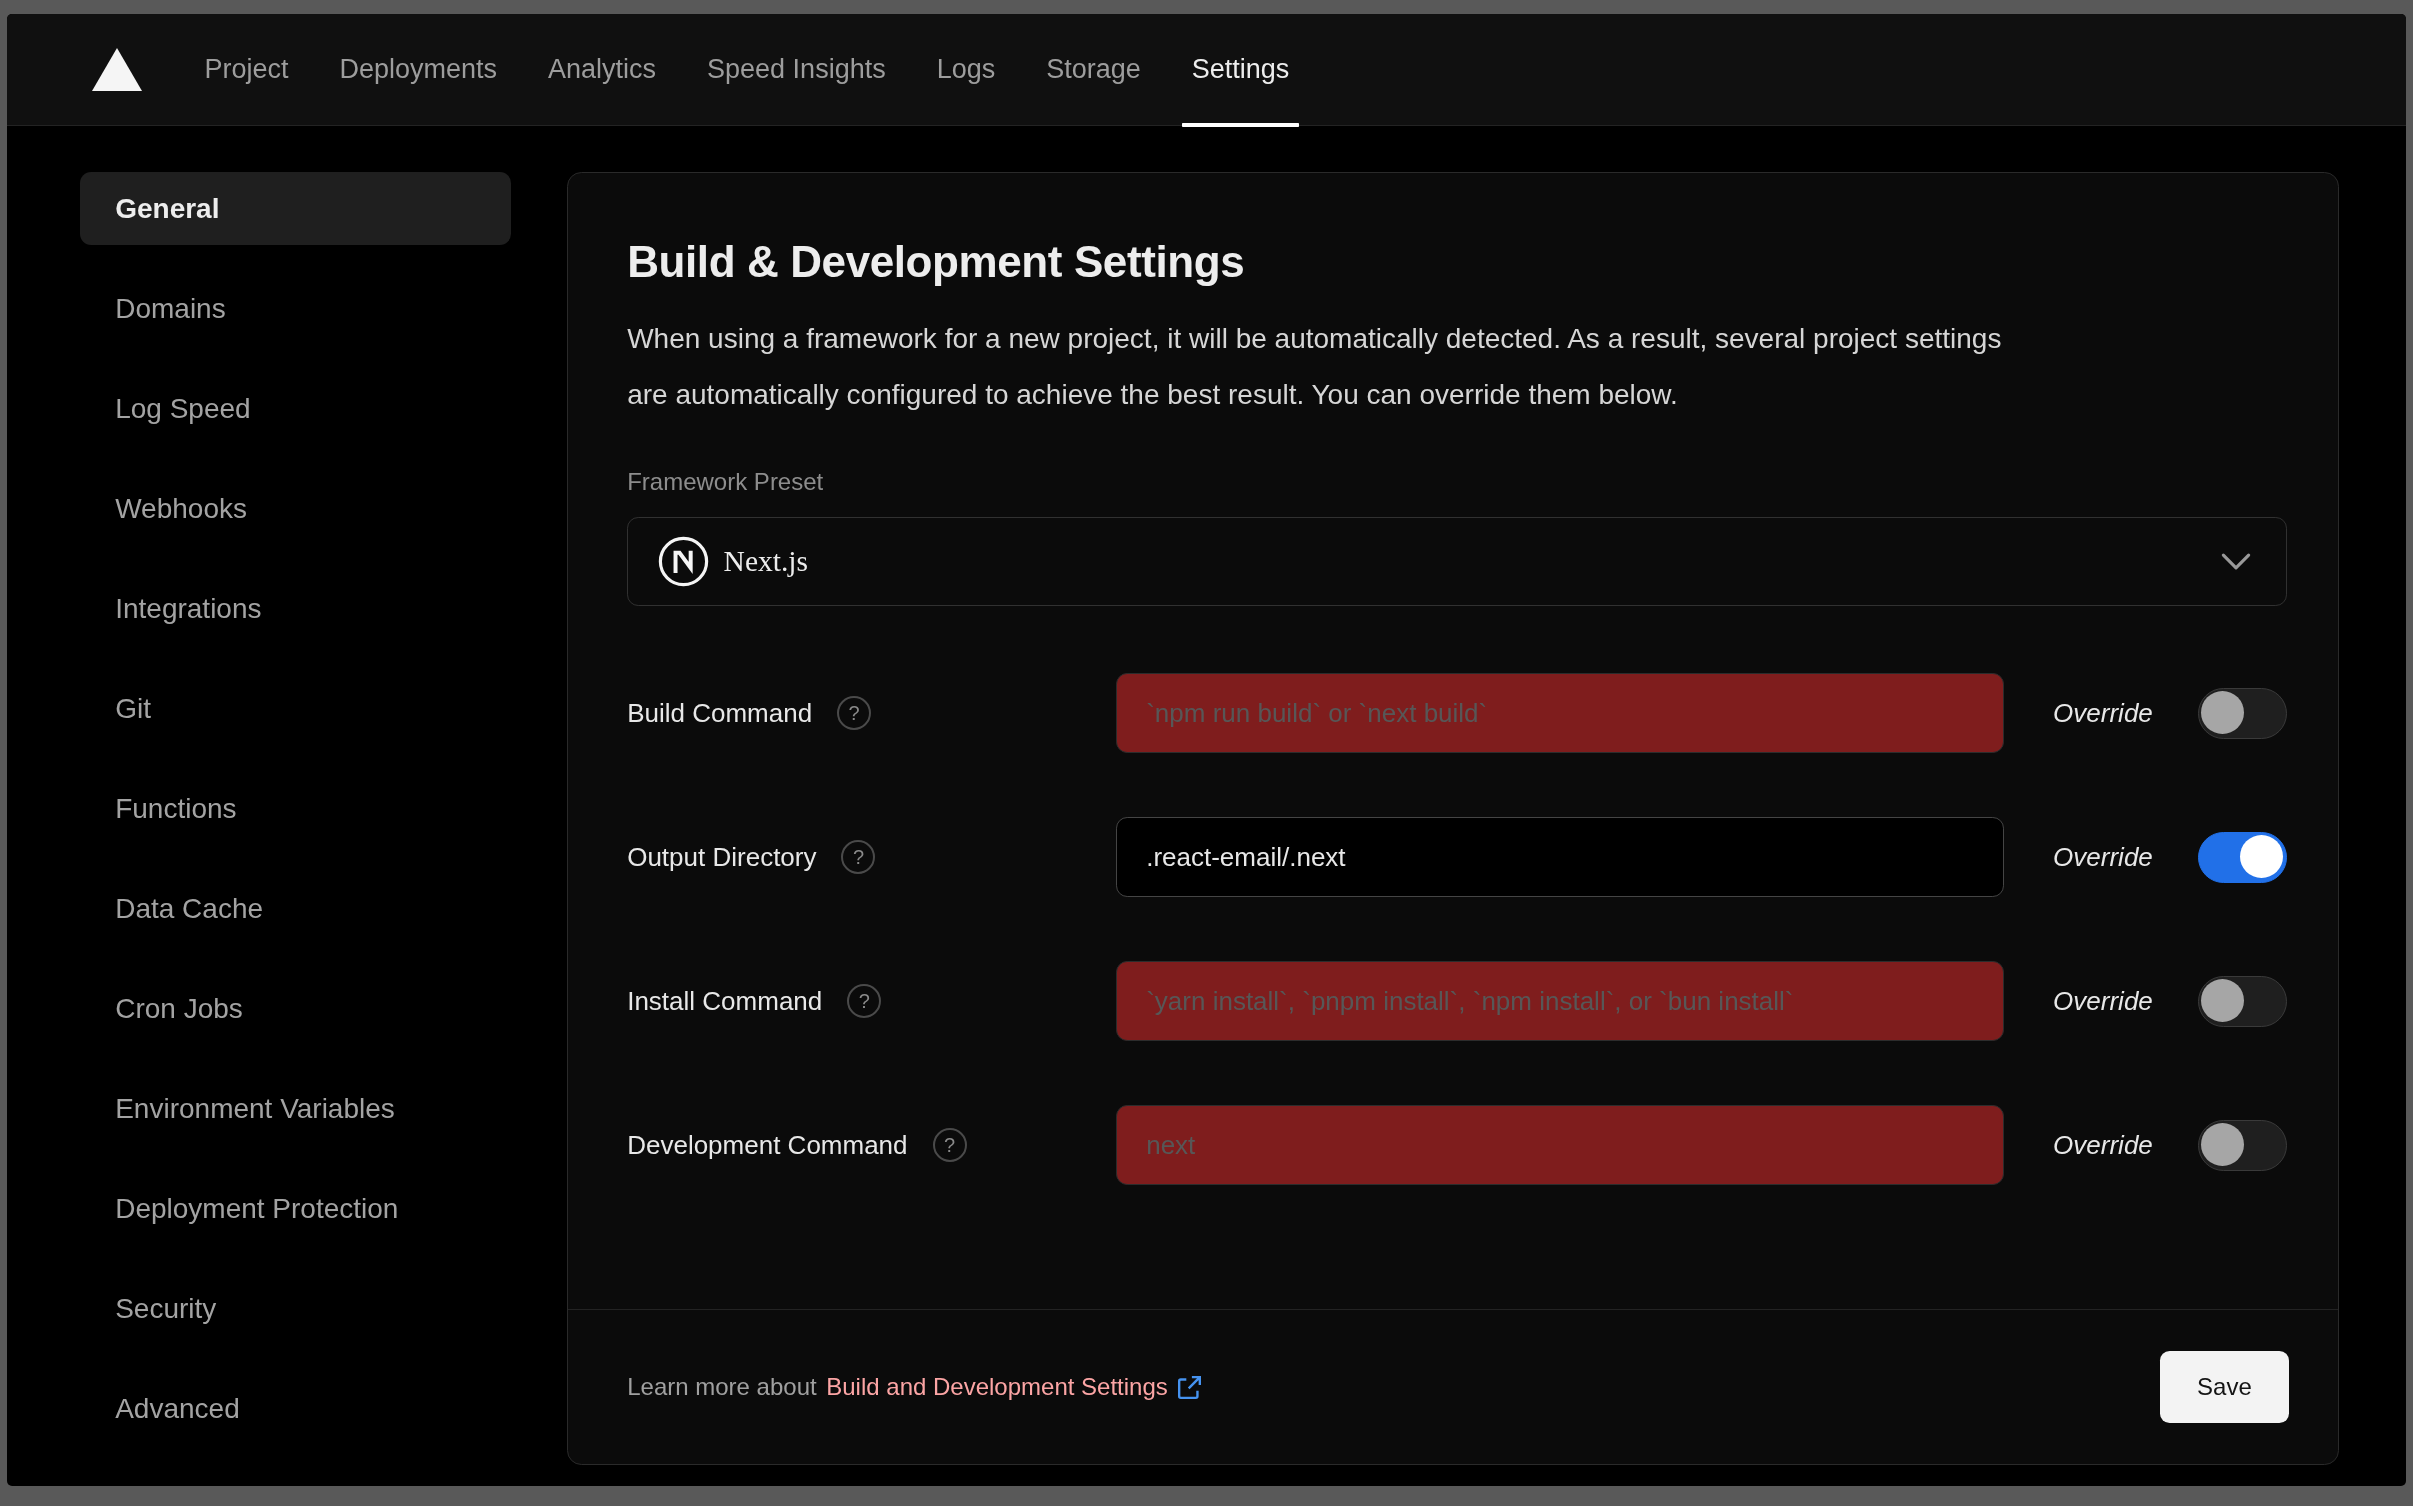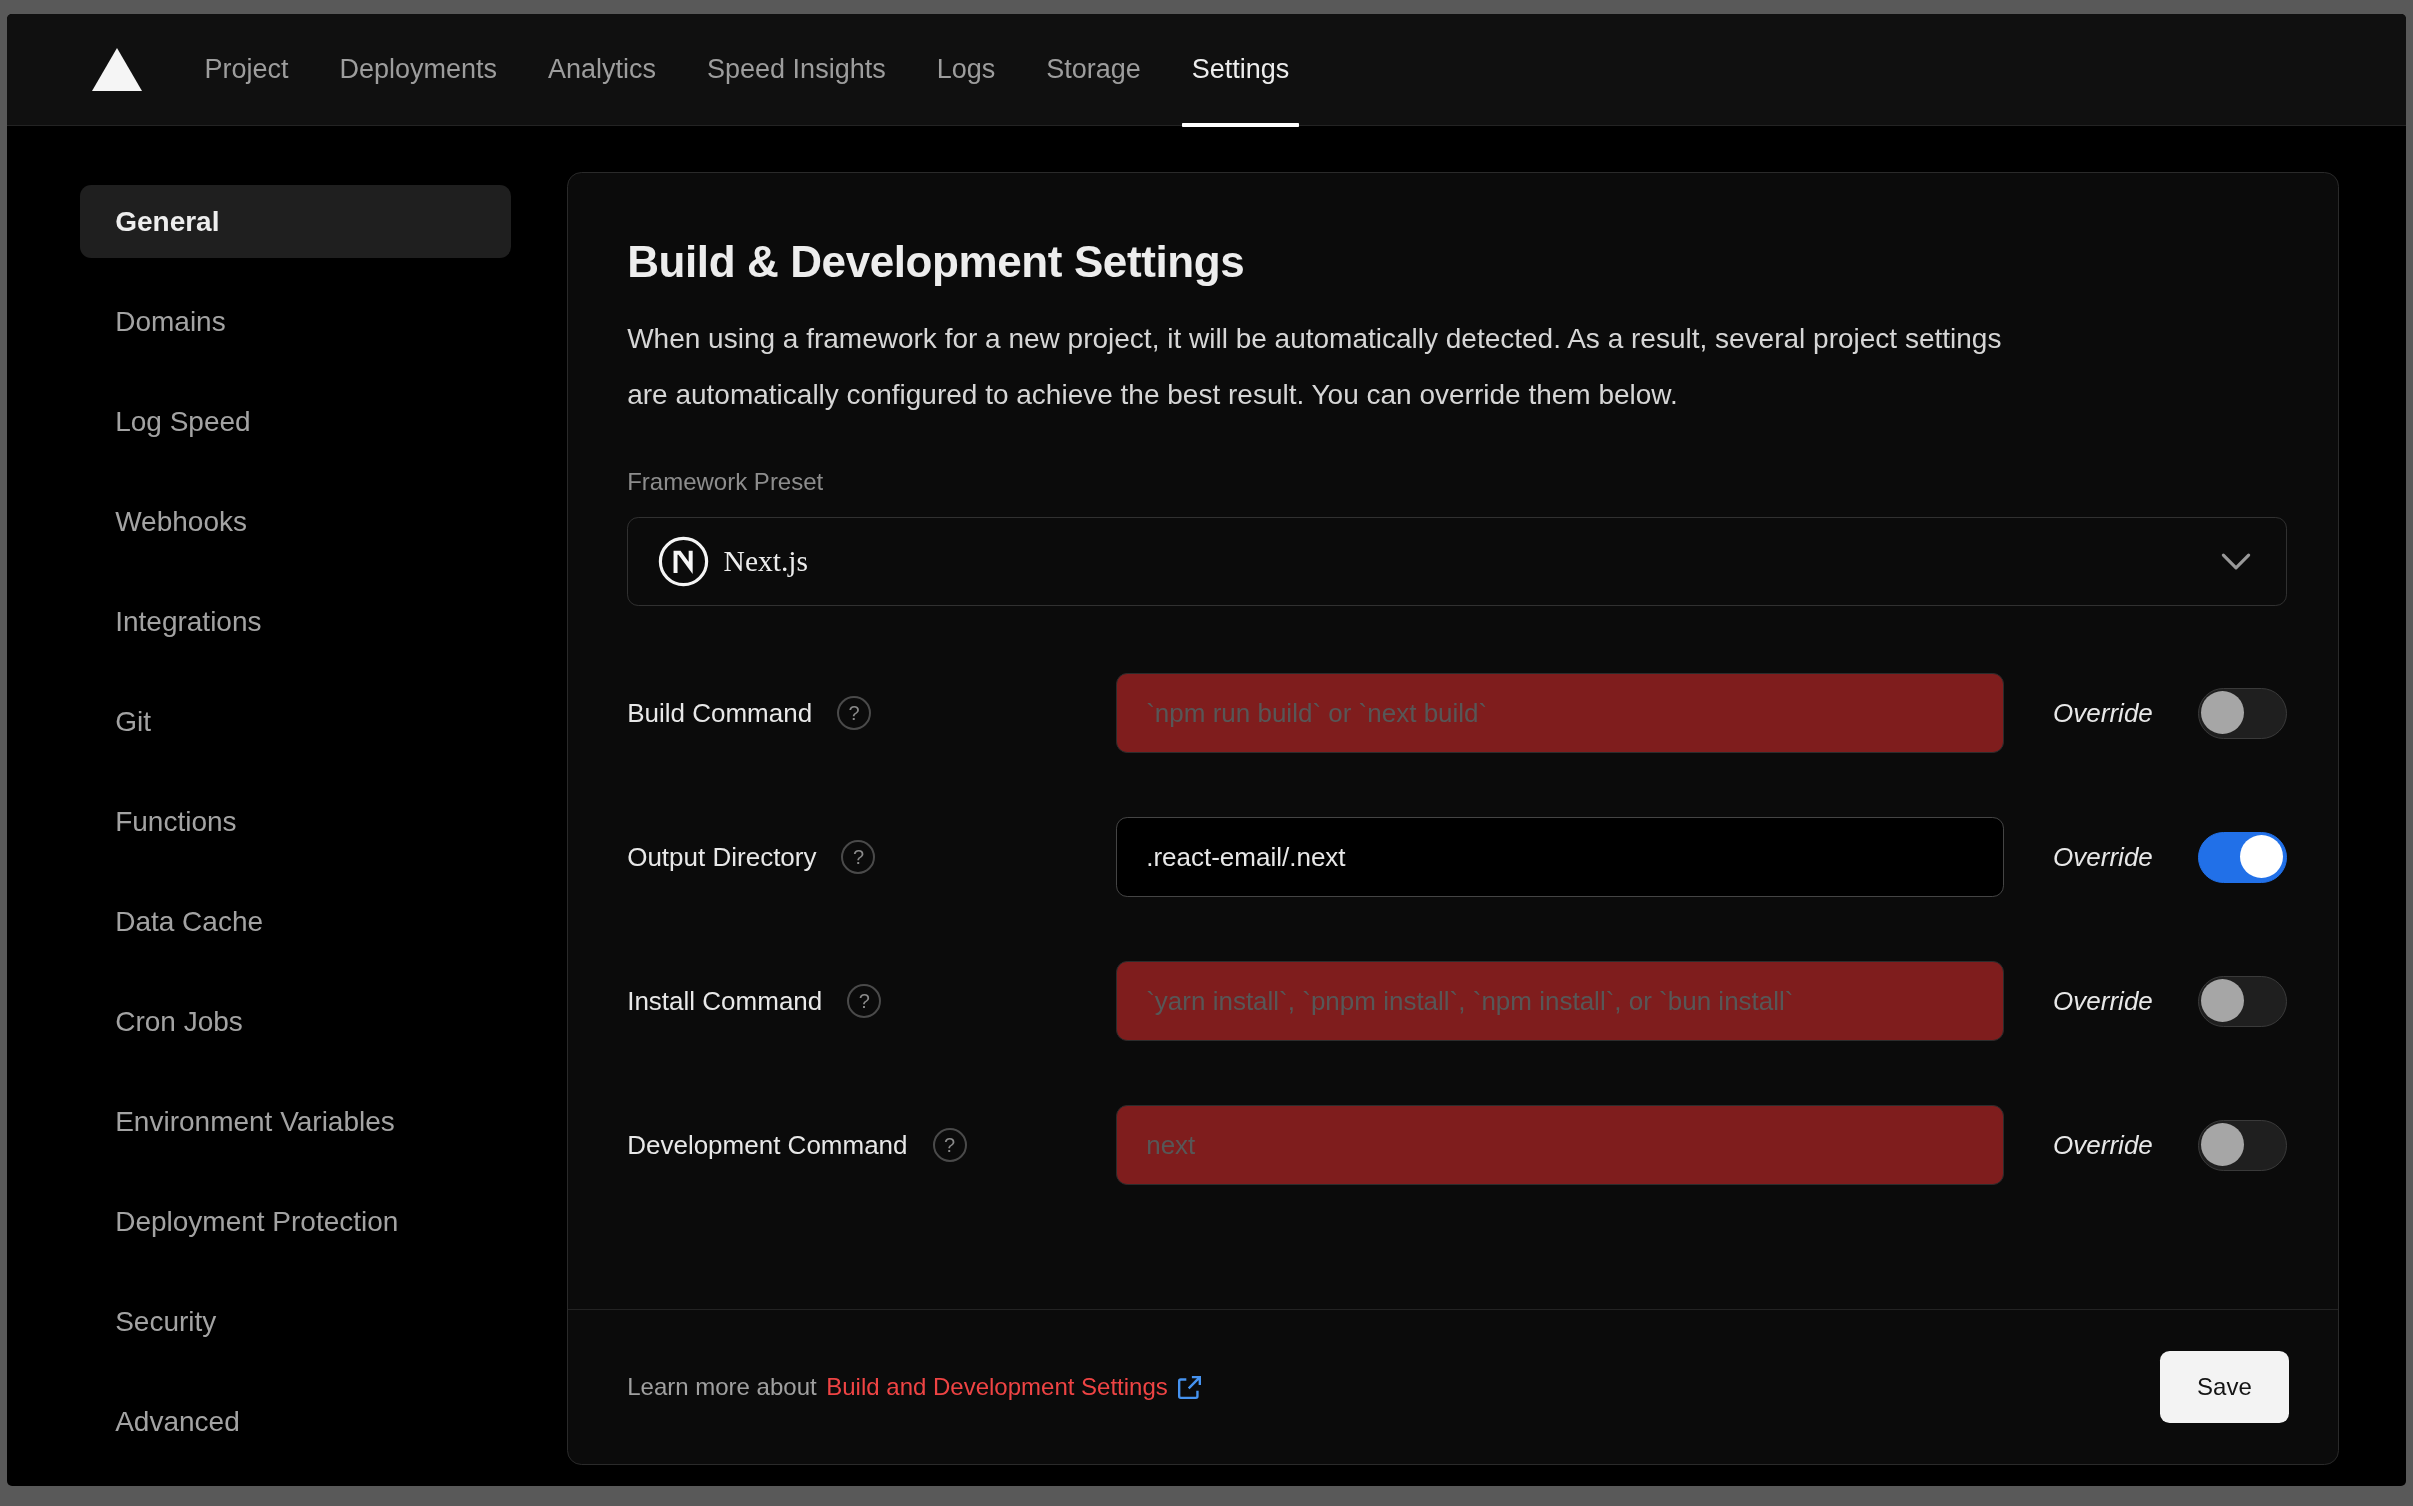--- a/index.html
+++ b/index.html
@@ -30,21 +30,21 @@
     color:#9d9d9d; font-size:27px; cursor:pointer; white-space:nowrap;
   }
   .tab.active { color:#ededed; }
   .tab.active::after {
     content:""; position:absolute; left:-9.6px; right:-9.6px; bottom:-1.6px;
     height:4.8px; background:#fff; border-radius:0.8px;
   }
 
   
   .content { display:flex; height:calc(100% - 112px); }
-  .sidebar { width:503px; flex:0 0 503px; padding:46px 0 0 73px;margin-top:13px; }
+  .sidebar { width:503px; flex:0 0 503px; padding:46px 0 0 73px; }
   .side-item {
     width:431px; height:73px; margin-bottom:27px;
     display:flex; align-items:center; padding-left:35px;
     border-radius:11.2px; color:#a3a3a3; font-size:28px; cursor:pointer;
   }
   .side-item.active { background:#1f1f1f; color:#ededed; font-weight:700; }
 
   .main { flex:1; padding:46px 67px 0 57px; }
   .card {
     background:#0b0b0b; border:1.6px solid #2a2a2a; border-radius:14.4px;
@@ -100,21 +100,21 @@
   .toggle.on { background:#2170e8; border-color:#2170e8; }
   .toggle.on .knob { left:auto; right:2.4px; background:#fff; }
 
   .card-footer {
     border-top:1.6px solid #232323; height:155px;
     display:flex; align-items:center; justify-content:space-between;
     padding:0 49px 0 59px;
   }
   .learn-more { display:flex; align-items:center; font-size:24px; white-space:nowrap; }
   .learn-more .prefix { color:#a0a0a0; }
-  .learn-more a { color:#ef4444; text-decoration:none; margin-left:9.6px; cursor:pointer; display:flex; align-items:center; gap:8px; }
+  .learn-more a { color:#fca5a5; text-decoration:none; margin-left:9.6px; cursor:pointer; display:flex; align-items:center; gap:8px; }
   .save-btn {
     background:#f3f3f3; color:#141414; font-size:24px; font-weight:500;
     border:none; border-radius:9.6px; padding:0 37px; height:72px; cursor:pointer;
     font-family:"Liberation Sans","DejaVu Sans",sans-serif;
   }
 </style>
 </head>
 <body>
 
 <div class="window">

